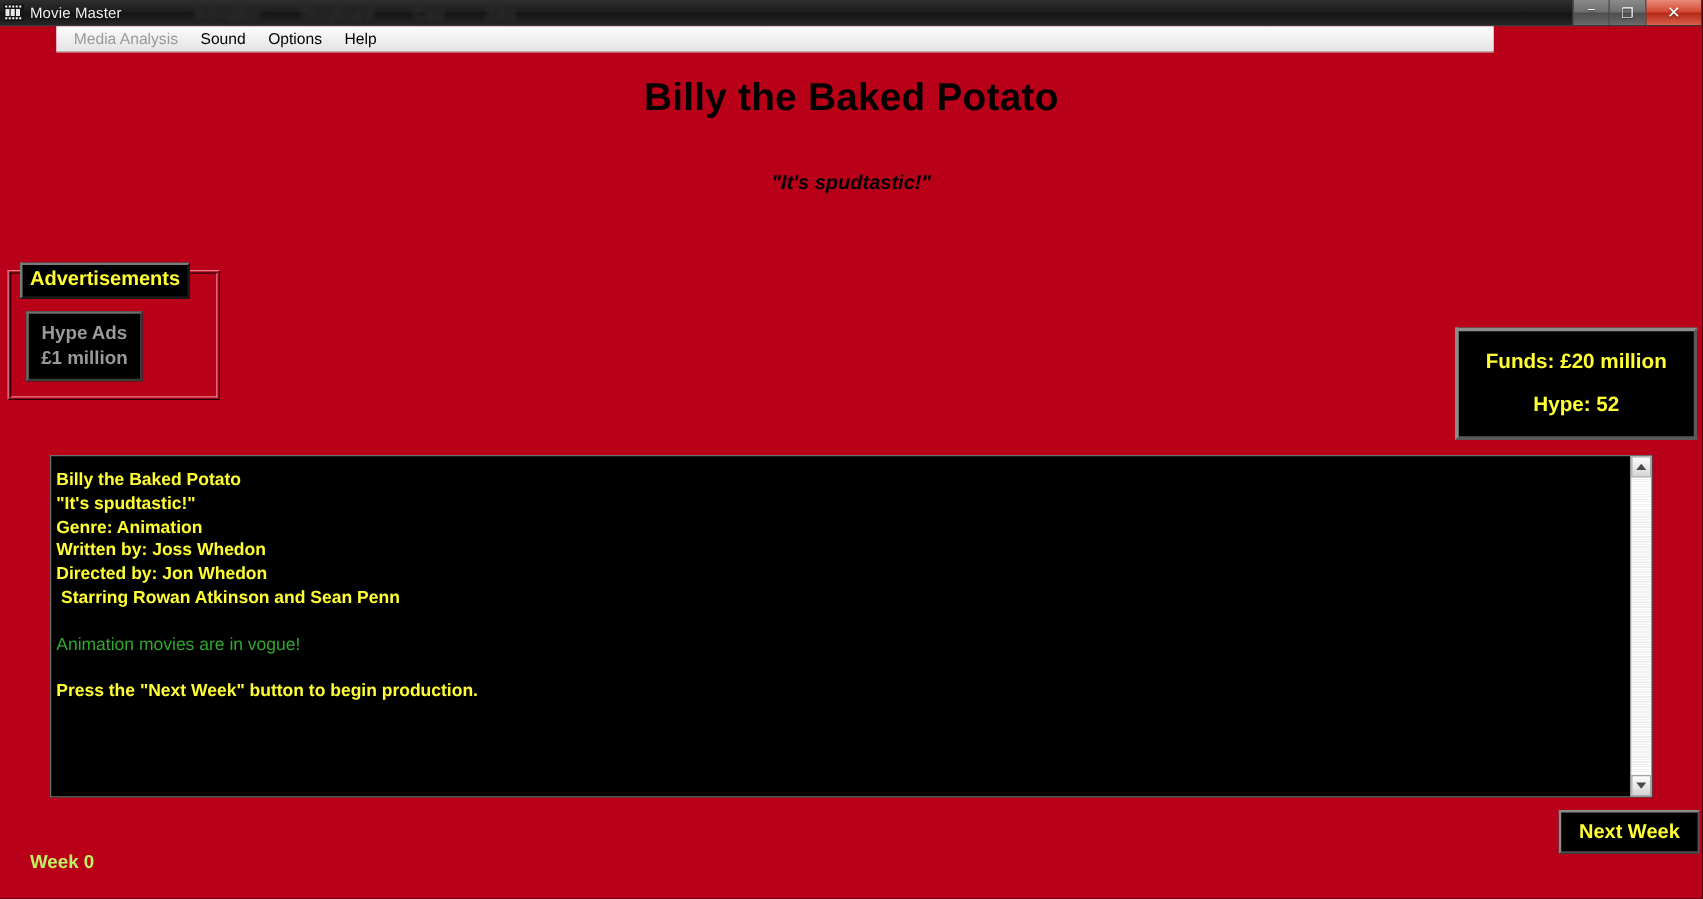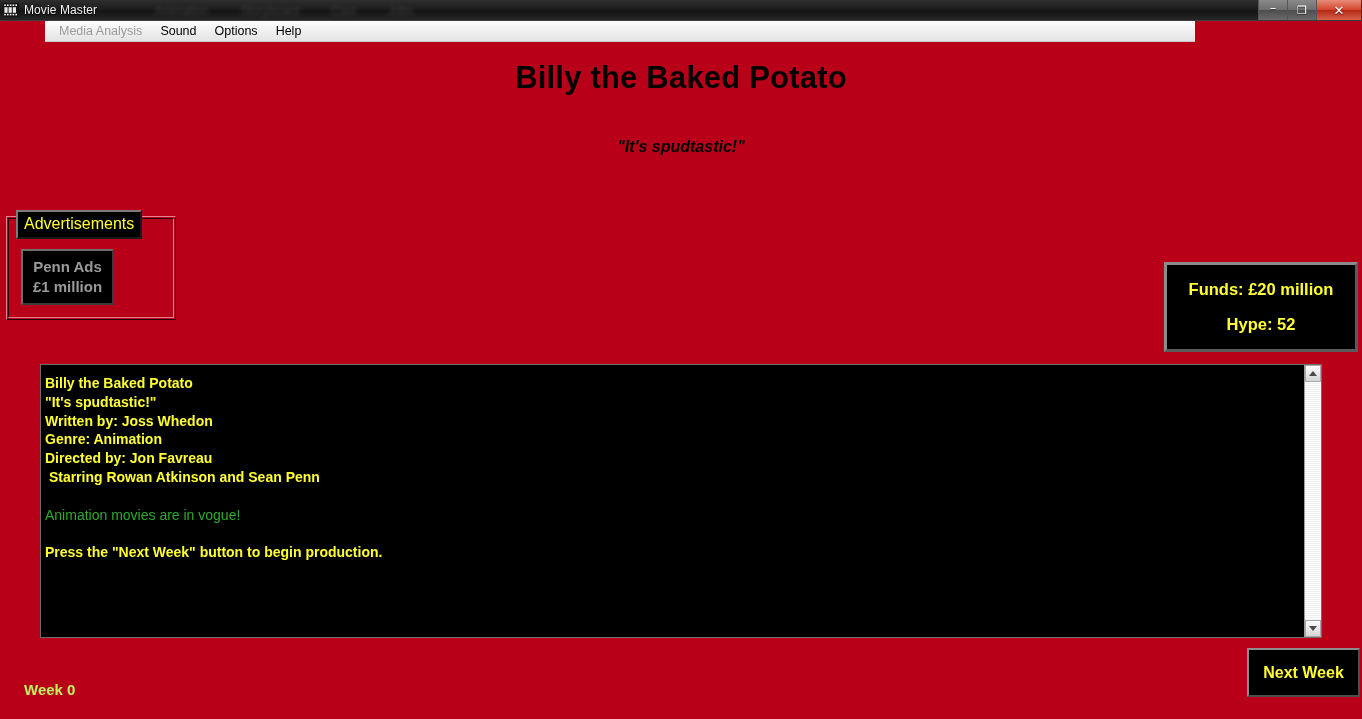--- a/index.html
+++ b/index.html
@@ -152,21 +152,21 @@
     border-right-color: #e8808d;
     border-bottom-color: #e8808d;
     box-sizing: border-box;
   }
   .group-legend {
     position: absolute;
     left: 16px; top: 210px;
     background: #000;
     color: #ffff33;
     font-size: 16px;
-    font-weight: normal;
+    font-weight: bold;
     padding: 3px 6px 4px 6px;
     border: 2px solid #7b7b7b;
     border-right-color: #1a1a1a;
     border-bottom-color: #1a1a1a;
     box-sizing: border-box;
     white-space: nowrap;
   }
   .ad-button {
     position: absolute;
     left: 21px; top: 249px;
@@ -271,21 +271,21 @@
   .week-label {
     position: absolute;
     left: 24px; top: 681px;
     font-size: 15px;
     font-weight: bold;
     color: #bef264;
   }
   .next-week-btn {
     position: absolute;
     left: 1247px; top: 648px;
-    width: 113px; height: 49px;
+    width: 113px; height: 35px;
     background: #000;
     color: #ffff33;
     border: 2px solid #8c8c8c;
     border-right-color: #4d4d4d;
     border-bottom-color: #4d4d4d;
     box-sizing: border-box;
     display: flex;
     align-items: center;
     justify-content: center;
     font-size: 16px;
@@ -352,36 +352,36 @@
   </div>
 
   <div class="movie-title">Billy the Baked Potato</div>
   <div class="movie-tagline">"It's spudtastic!"</div>
 
   <div class="groupbox">
     <div class="groupbox-inner"></div>
   </div>
   <div class="group-legend">Advertisements</div>
   <div class="ad-button">
-    <span>Penn Ads</span>
+    <span>Hype Ads</span>
     <span>£1 million</span>
   </div>
 
   <div class="stats-panel">
     <div>Funds: £20 million</div>
     <div>Hype: 52</div>
   </div>
 
   <div class="logbox">
     <div class="log-content">
       <div class="log-line">Billy the Baked Potato</div>
       <div class="log-line">"It's spudtastic!"</div>
+      <div class="log-line">Genre: Animation</div>
       <div class="log-line">Written by: Joss Whedon</div>
-      <div class="log-line">Genre: Animation</div>
-      <div class="log-line">Directed by: Jon Favreau</div>
+      <div class="log-line">Directed by: Jon Whedon</div>
       <div class="log-line"> Starring Rowan Atkinson and Sean Penn</div>
       <div class="log-line blank">&nbsp;</div>
       <div class="log-line green">Animation movies are in vogue!</div>
       <div class="log-line blank">&nbsp;</div>
       <div class="log-line">Press the "Next Week" button to begin production.</div>
     </div>
     <div class="scrollbar">
       <div class="sb-btn">
         <span class="sb-arrow up"></span>
       </div>

